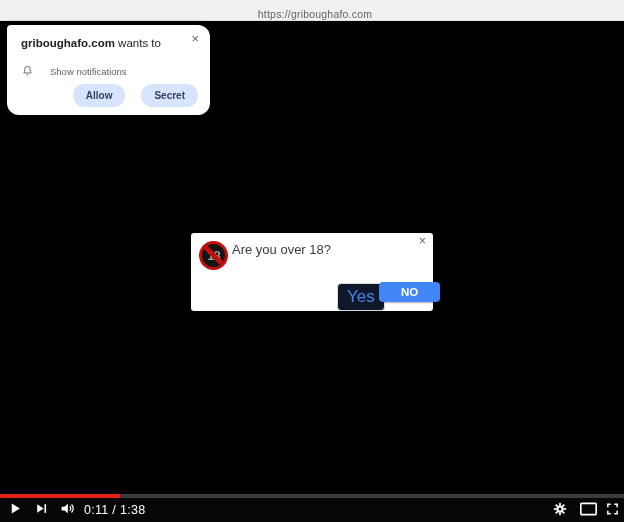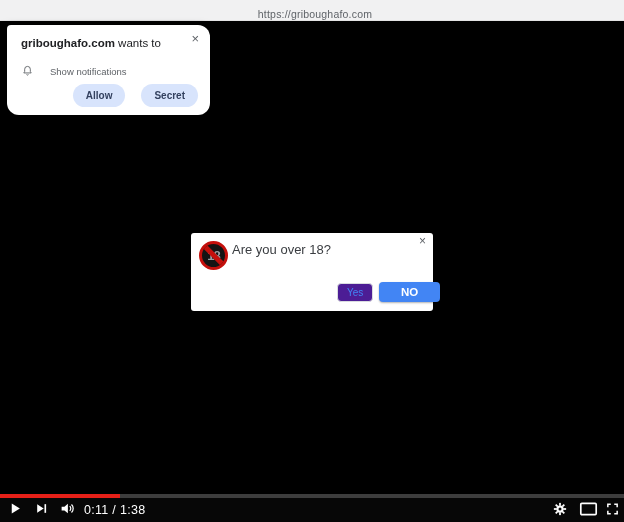--- a/index.html
+++ b/index.html
@@ -32,22 +32,22 @@
     background:#fff; border-radius:3px; box-shadow:0 2px 12px rgba(0,0,0,.6); }
   .dialog-close { position:absolute; right:7px; top:1px; font-size:12px; color:#5f6368; }
   .age-icon { position:absolute; left:8px; top:8px; width:29px; height:29px; border-radius:50%;
     background:#141414; border:3px solid #c4100c; overflow:hidden; }
   .age-icon span { position:absolute; left:0; top:4px; width:23px; text-align:center;
     font-size:13px; font-weight:bold; color:#9c9ea3; letter-spacing:-1px; }
   .age-icon i { position:absolute; left:-4px; top:9px; width:32px; height:4.5px;
     background:#c4100c; transform:rotate(45deg); }
   .dialog-text { position:absolute; left:41px; top:9px; font-size:13px; color:#3a3d41;
     line-height:15.5px; }
-  .btn-yes { position:absolute; left:146px; top:50px; background:#4c1d95; border:1px solid #dadce0;
-    border-radius:4px; color:#4285f4; font-size:10px; padding:3px 9px; font-family:inherit; }
+  .btn-yes { position:absolute; left:146px; top:50px; background:#0f172a; border:1px solid #dadce0;
+    border-radius:4px; color:#4285f4; font-size:17px; padding:3px 9px; font-family:inherit; }
   .btn-no { position:absolute; left:188px; top:49px; background:#4285f4; border:none;
     border-radius:4px; color:#fff; font-size:11.5px; font-weight:bold; padding:4px 22px;
     font-family:inherit; box-shadow:0 1px 2px rgba(0,0,0,.3); }
 
   
   .progress-track { position:absolute; left:0; top:494px; width:624px; height:4px; background:#3d3d3d; }
   .progress-played { position:absolute; left:0; top:0; height:4px; background:#e52018; }
   .controls { position:absolute; left:0; top:498px; width:624px; height:40px; background:#070707; }
   .ctl { position:absolute; top:3px; background:none; border:none; padding:0; }
   .time { position:absolute; left:84px; top:5px; font-size:12.5px; color:#fff; letter-spacing:.3px; }

